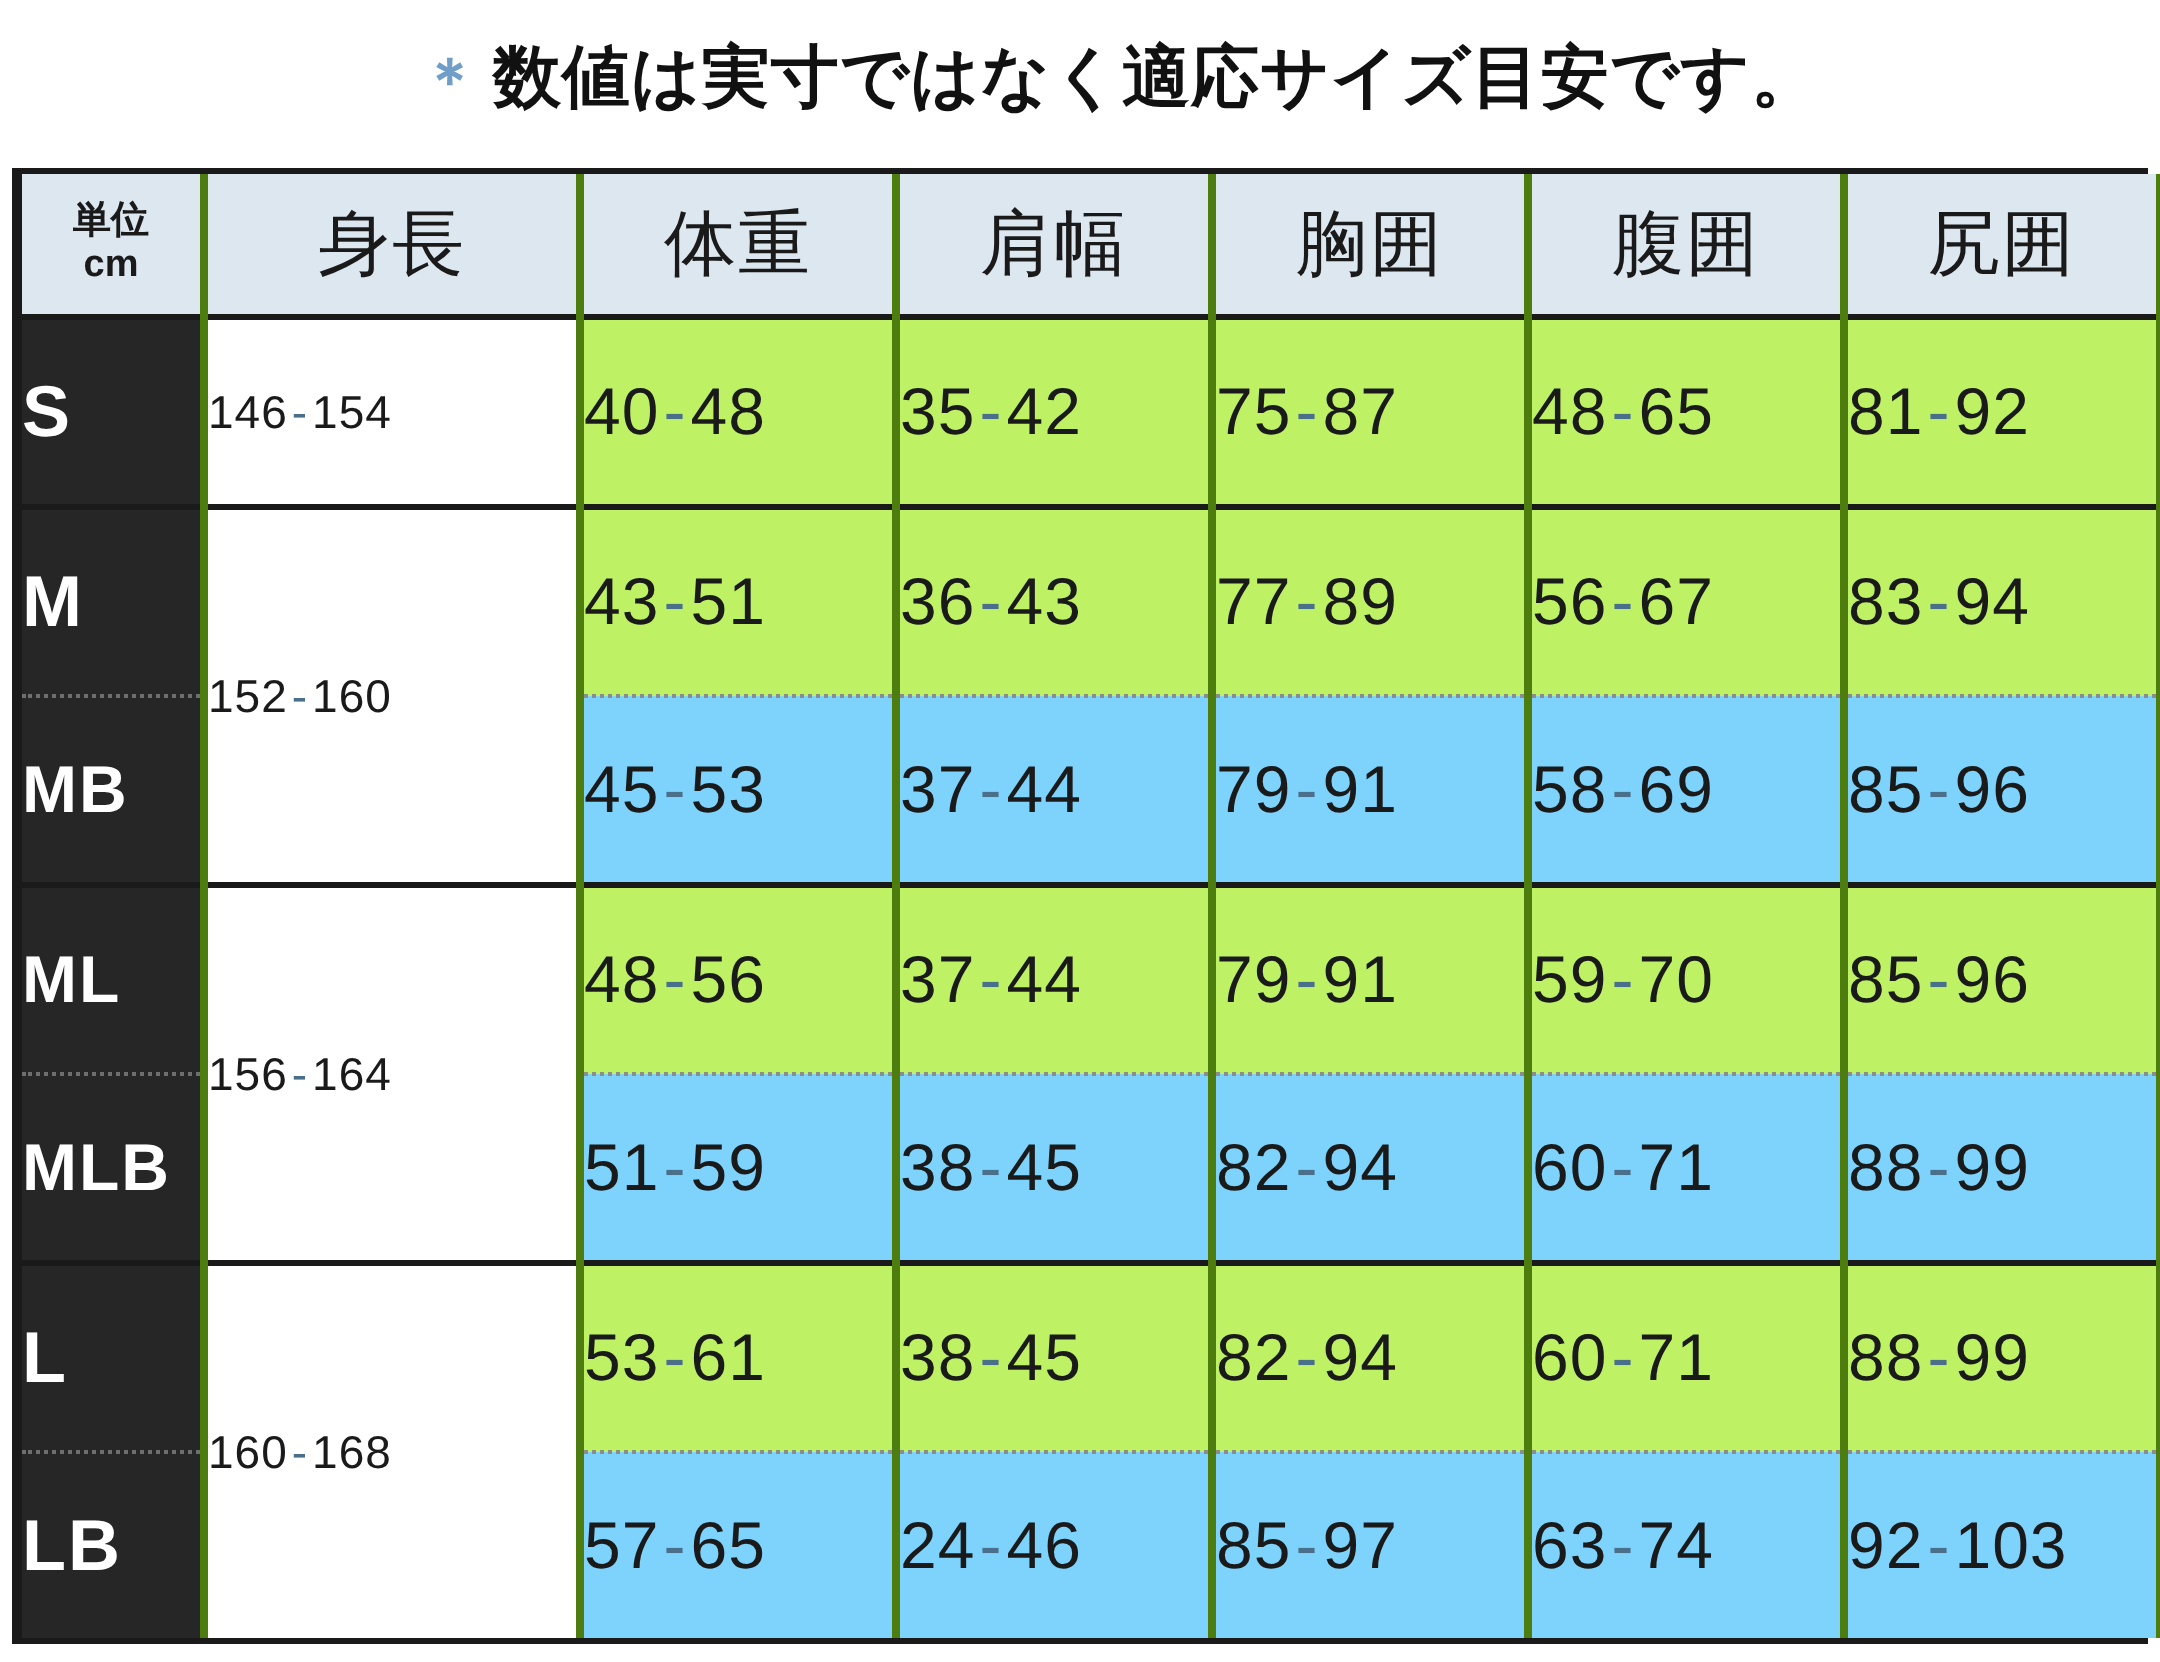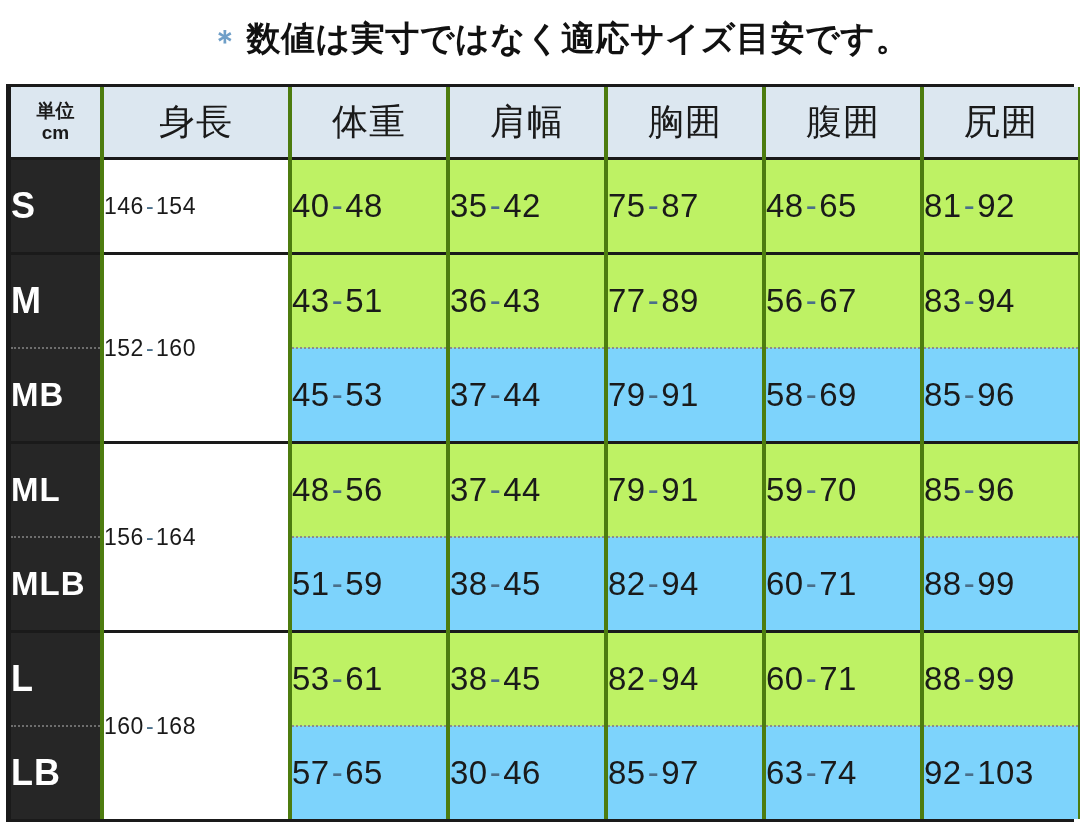--- a/index.html
+++ b/index.html
@@ -233,21 +233,21 @@
           <td class="val"><span class="val-num">53</span><span class="dash">-</span><span class="val-num">61</span></td>
           <td class="val"><span class="val-num">38</span><span class="dash">-</span><span class="val-num">45</span></td>
           <td class="val"><span class="val-num">82</span><span class="dash">-</span><span class="val-num">94</span></td>
           <td class="val"><span class="val-num">60</span><span class="dash">-</span><span class="val-num">71</span></td>
           <td class="val"><span class="val-num">88</span><span class="dash">-</span><span class="val-num">99</span></td>
         </tr>
 
         <tr class="sub-row">
           <td class="size-label">LB</td>
           <td class="val shade"><span class="val-num">57</span><span class="dash">-</span><span class="val-num">65</span></td>
-          <td class="val shade"><span class="val-num">30</span><span class="dash">-</span><span class="val-num">46</span></td>
+          <td class="val shade"><span class="val-num">24</span><span class="dash">-</span><span class="val-num">46</span></td>
           <td class="val shade"><span class="val-num">85</span><span class="dash">-</span><span class="val-num">97</span></td>
           <td class="val shade"><span class="val-num">63</span><span class="dash">-</span><span class="val-num">74</span></td>
           <td class="val shade"><span class="val-num">92</span><span class="dash">-</span><span class="val-num">103</span></td>
         </tr>
 
       </tbody>
     </table>
   </div>
 
 </div>

